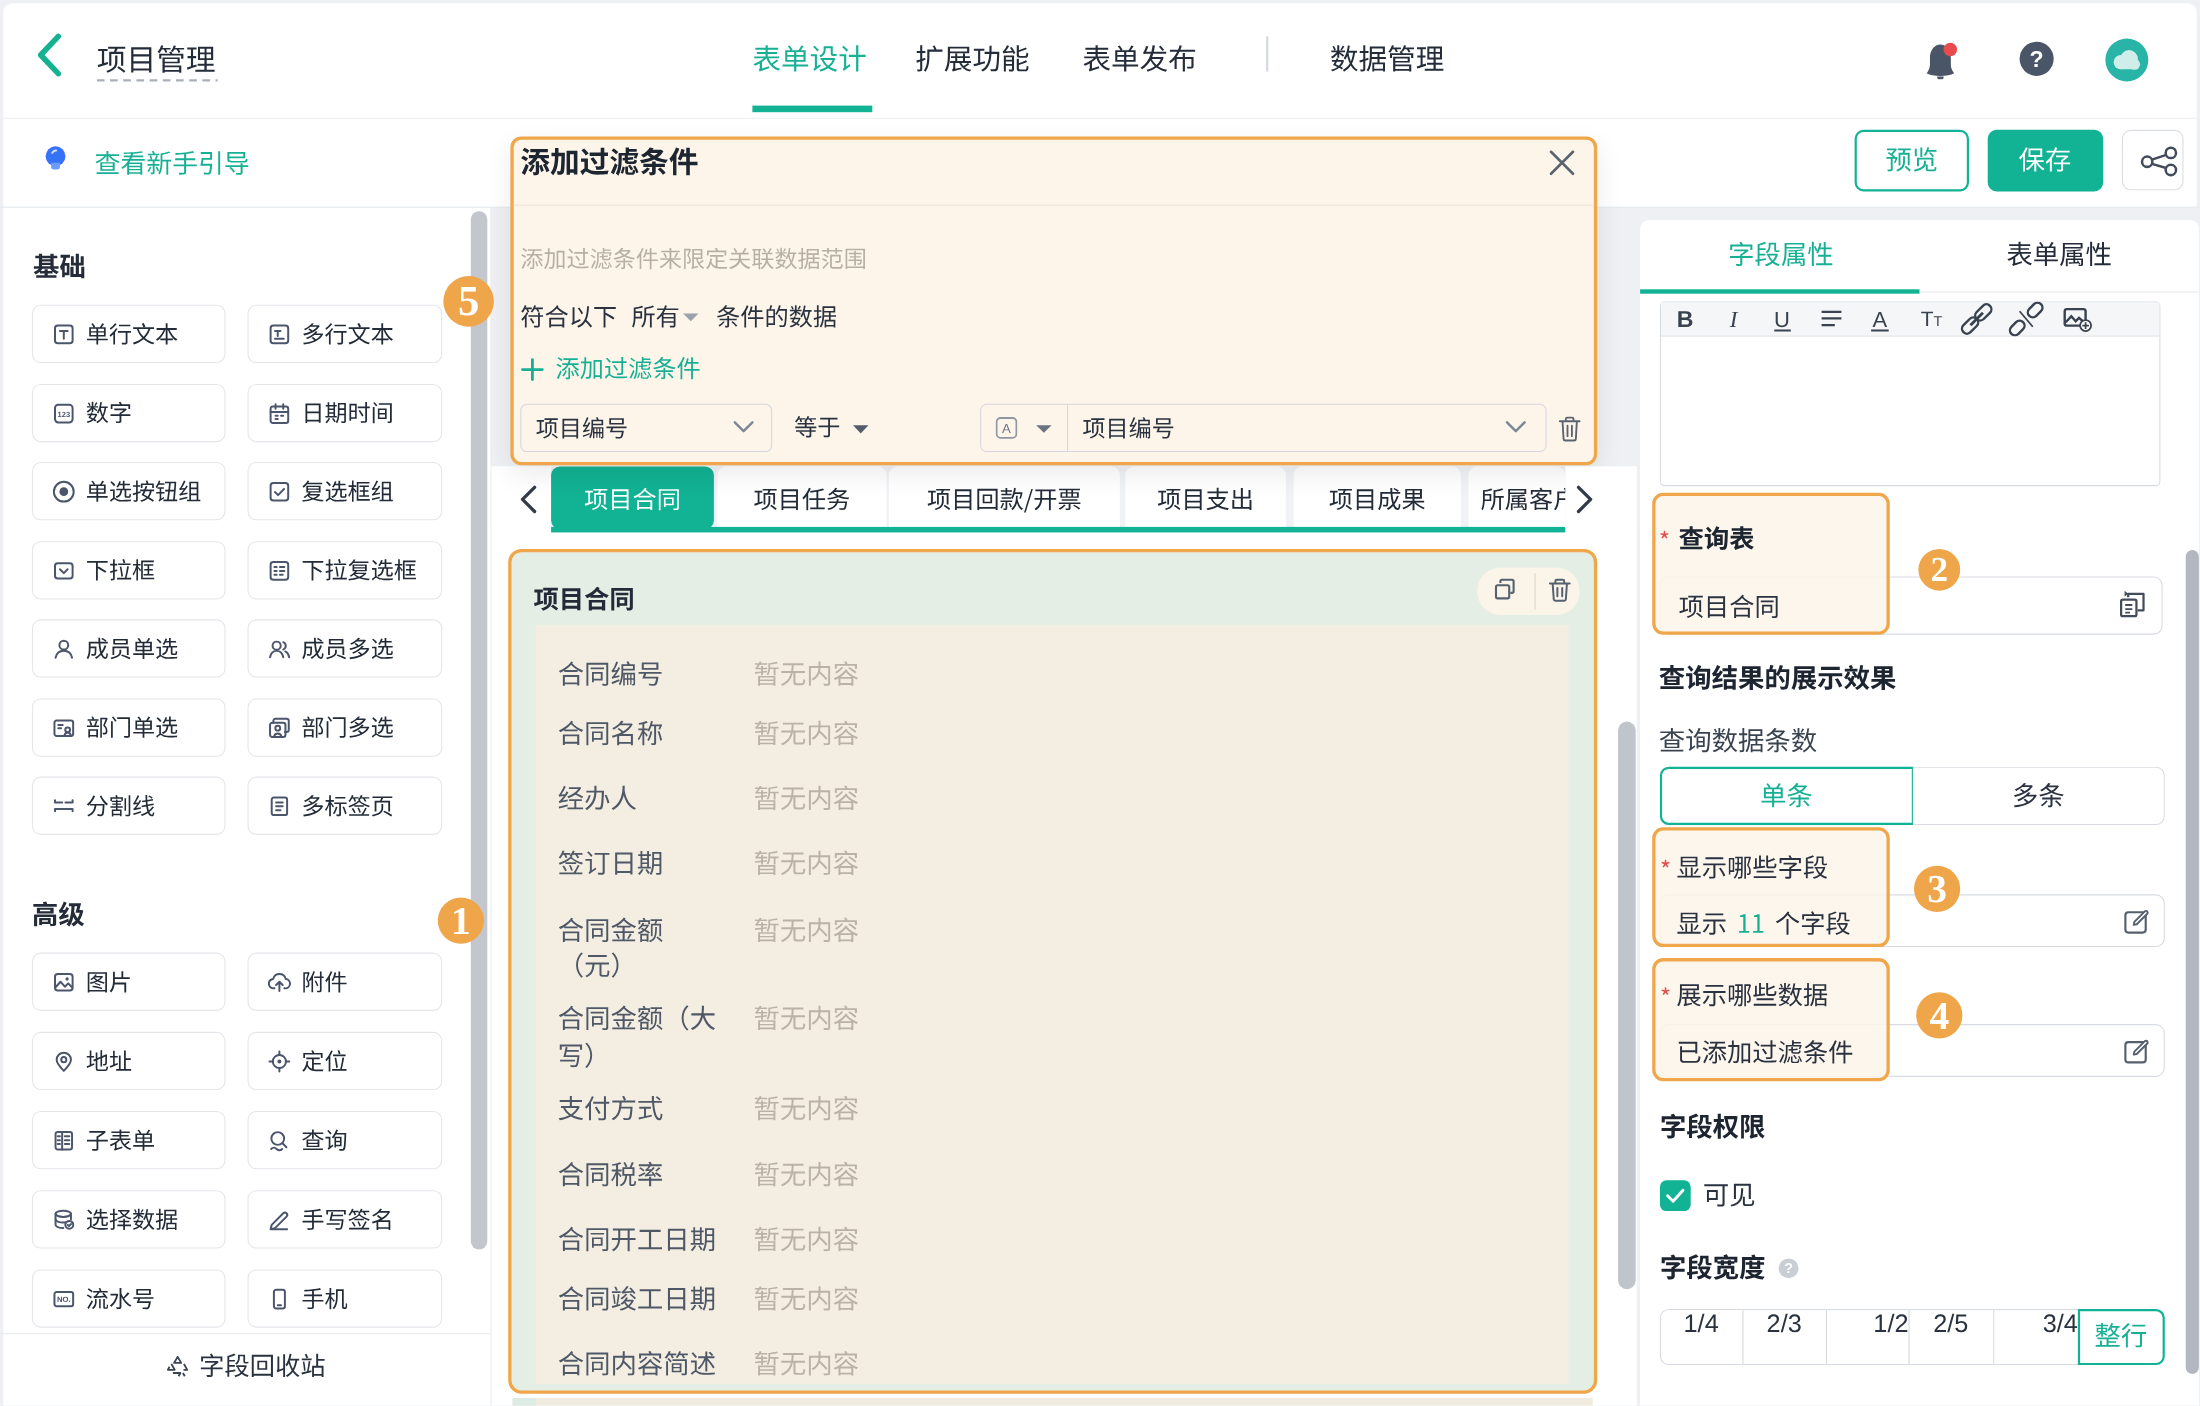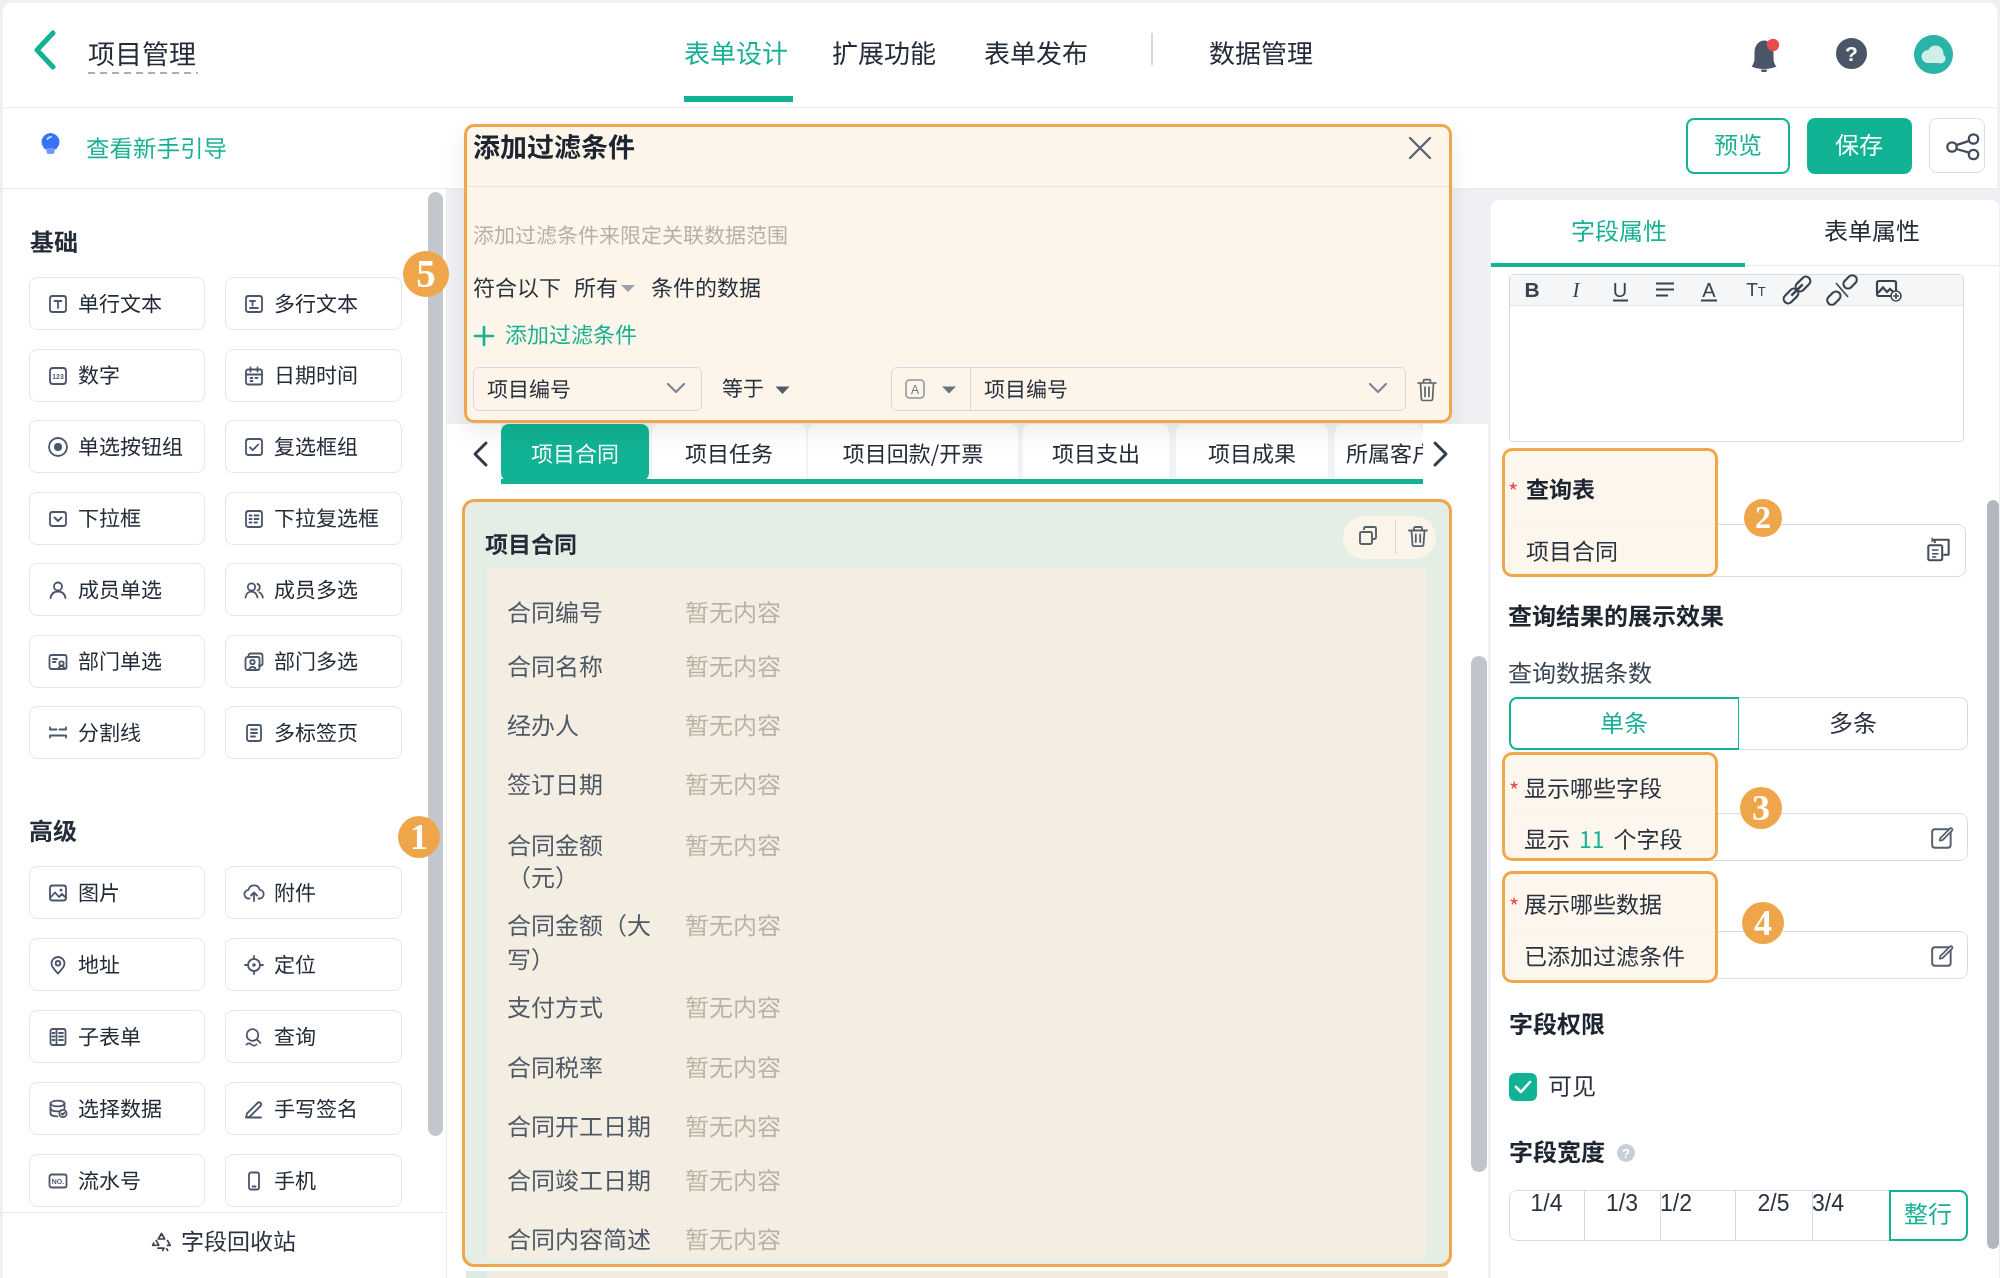--- a/index.html
+++ b/index.html
@@ -305,27 +305,27 @@
     <svg style="position:absolute;left:1514px;top:1080px;" width="18" height="14" viewBox="0 0 18 14" fill="none">
       <path d="M2 7l5 5 9-10" stroke="#fff" stroke-width="2.6" stroke-linecap="round" stroke-linejoin="round"></path>
     </svg>
     <svg style="position:absolute;left:1616px;top:1143px;" width="20" height="20" viewBox="0 0 20 20" fill="none">
       <circle cx="10" cy="10" r="9" fill="#c9cdd4"></circle>
       <text x="10" y="14.5" text-anchor="middle" font-family="Liberation Sans" font-size="13" font-weight="bold" fill="#fff">?</text>
     </svg>
     <div style="position:absolute;left:1509px;top:1190px;width:76px;height:51px;border:1px solid #d8dce2;border-radius:8px 0 0 8px;box-sizing:border-box;background:#fff;"></div>
     <div style="position:absolute;left:1509px;top:1190px;width:75px;height:51px;line-height:57px;text-align:center;font:23px 'Liberation Sans',sans-serif;color:#2a3240;z-index:61">1/4</div>
     <div style="position:absolute;left:1584px;top:1190px;width:77px;height:51px;border:1px solid #d8dce2;box-sizing:border-box;background:#fff;"></div>
-    <div style="position:absolute;left:1584px;top:1190px;width:76px;height:51px;line-height:57px;text-align:center;font:23px 'Liberation Sans',sans-serif;color:#2a3240;z-index:61">1/3</div>
+    <div style="position:absolute;left:1584px;top:1190px;width:76px;height:51px;line-height:57px;text-align:center;font:23px 'Liberation Sans',sans-serif;color:#2a3240;z-index:61">2/3</div>
     <div style="position:absolute;left:1660px;top:1190px;width:76px;height:51px;border:1px solid #d8dce2;box-sizing:border-box;background:#fff;"></div>
-    <div style="position:absolute;left:1660px;top:1190px;width:75px;height:51px;line-height:57px;text-align:left;font:23px 'Liberation Sans',sans-serif;color:#2a3240;z-index:61">1/2</div>
+    <div style="position:absolute;left:1660px;top:1190px;width:75px;height:51px;line-height:57px;text-align:right;font:23px 'Liberation Sans',sans-serif;color:#2a3240;z-index:61">1/2</div>
     <div style="position:absolute;left:1735px;top:1190px;width:78px;height:51px;border:1px solid #d8dce2;box-sizing:border-box;background:#fff;"></div>
     <div style="position:absolute;left:1735px;top:1190px;width:77px;height:51px;line-height:57px;text-align:center;font:23px 'Liberation Sans',sans-serif;color:#2a3240;z-index:61">2/5</div>
     <div style="position:absolute;left:1812px;top:1190px;width:78px;height:51px;border:1px solid #d8dce2;box-sizing:border-box;background:#fff;"></div>
-    <div style="position:absolute;left:1812px;top:1190px;width:77px;height:51px;line-height:57px;text-align:left;font:23px 'Liberation Sans',sans-serif;color:#2a3240;z-index:61">3/4</div>
+    <div style="position:absolute;left:1812px;top:1190px;width:77px;height:51px;line-height:57px;text-align:right;font:23px 'Liberation Sans',sans-serif;color:#2a3240;z-index:61">3/4</div>
     <div style="position:absolute;left:1889px;top:1190px;width:79px;height:51px;border:2px solid #12b294;border-radius:0 8px 8px 0;box-sizing:border-box;background:#fff;"></div>
     <div style="position:absolute;left:1987px;top:500px;width:12px;height:749px;background:#b3b8c0;border-radius:6px;"></div>
     <div style="position:absolute;left:403px;top:251px;width:46px;height:46px;border-radius:50%;background:#efa64b;z-index:70;text-align:center;line-height:46px;font:bold 39px 'Liberation Serif',serif;color:#fff">5</div>
     <div style="position:absolute;left:398px;top:816px;width:42px;height:42px;border-radius:50%;background:#efa64b;z-index:70;text-align:center;line-height:42px;font:bold 36px 'Liberation Serif',serif;color:#fff">1</div>
     <div style="position:absolute;left:1744px;top:499px;width:38px;height:38px;border-radius:50%;background:#efa64b;z-index:70;text-align:center;line-height:38px;font:bold 32px 'Liberation Serif',serif;color:#fff">2</div>
     <div style="position:absolute;left:1740px;top:787px;width:42px;height:42px;border-radius:50%;background:#efa64b;z-index:70;text-align:center;line-height:42px;font:bold 36px 'Liberation Serif',serif;color:#fff">3</div>
     <div style="position:absolute;left:1742px;top:902px;width:42px;height:42px;border-radius:50%;background:#efa64b;z-index:70;text-align:center;line-height:42px;font:bold 36px 'Liberation Serif',serif;color:#fff">4</div>
     <svg width="2000" height="1278" viewBox="0 0 2000 1278" style="position:absolute;left:0;top:0;z-index:60;pointer-events:none">
       <defs>
         <path id="g0" d="M618 500V289C618 184 591 56 319 -19C335 -34 357 -61 366 -77C649 12 693 158 693 289V500ZM689 91C766 41 864 -31 911 -79L961 -26C913 21 813 90 736 138ZM29 184 48 106C140 137 262 179 379 219L369 284L247 247V650H363V722H46V650H172V225ZM417 624V153H490V556H816V155H891V624H655C670 655 686 692 702 728H957V796H381V728H613C603 694 591 656 578 624Z"></path>

